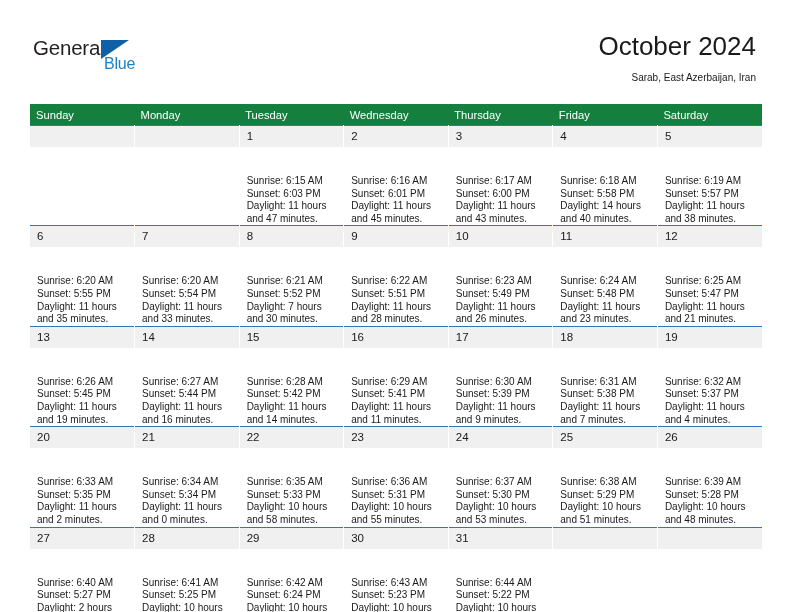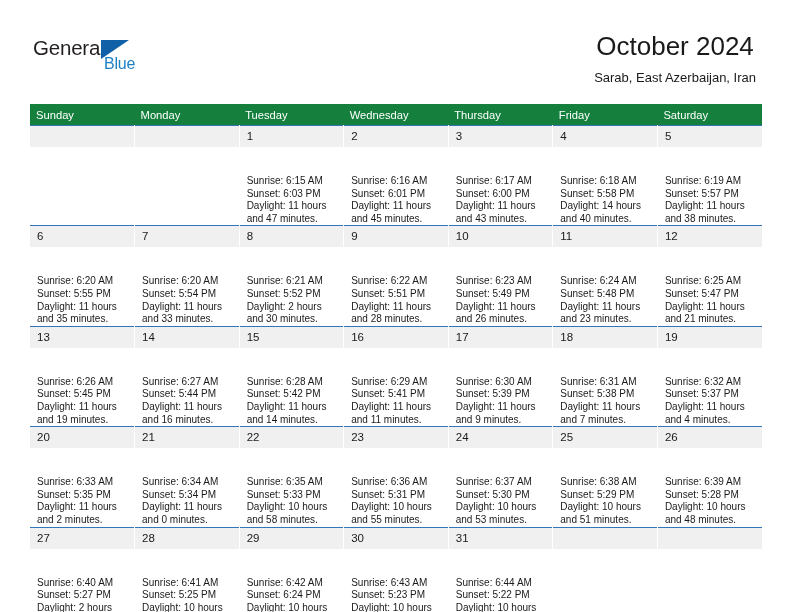--- a/index.html
+++ b/index.html
@@ -74,21 +74,21 @@
   .cal-title {
     font-size: 26px;
     color: #1a1a1a;
     line-height: 32px;
     font-weight: normal;
     margin: 0;
     white-space: nowrap;
     text-align: center;
   }
   .cal-sub {
-    font-size: 13px;
+    font-size: 10px;
     color: #1a1a1a;
     line-height: 20px;
     margin-top: 6px;
     white-space: nowrap;
   }
 
   
   .cal {
     position: absolute;
     left: 30px;
@@ -253,21 +253,21 @@
             <div>Sunrise: 6:20 AM</div>
             <div>Sunset: 5:54 PM</div>
             <div class="dl">Daylight: 11 hours and 33 minutes.</div>
           </div>
         </td>
         <td>
           <div class="daynum">8</div>
           <div class="dayinfo">
             <div>Sunrise: 6:21 AM</div>
             <div>Sunset: 5:52 PM</div>
-            <div class="dl">Daylight: 2 hours and 30 minutes.</div>
+            <div class="dl">Daylight: 7 hours and 30 minutes.</div>
           </div>
         </td>
         <td>
           <div class="daynum">9</div>
           <div class="dayinfo">
             <div>Sunrise: 6:22 AM</div>
             <div>Sunset: 5:51 PM</div>
             <div class="dl">Daylight: 11 hours and 28 minutes.</div>
           </div>
         </td>

